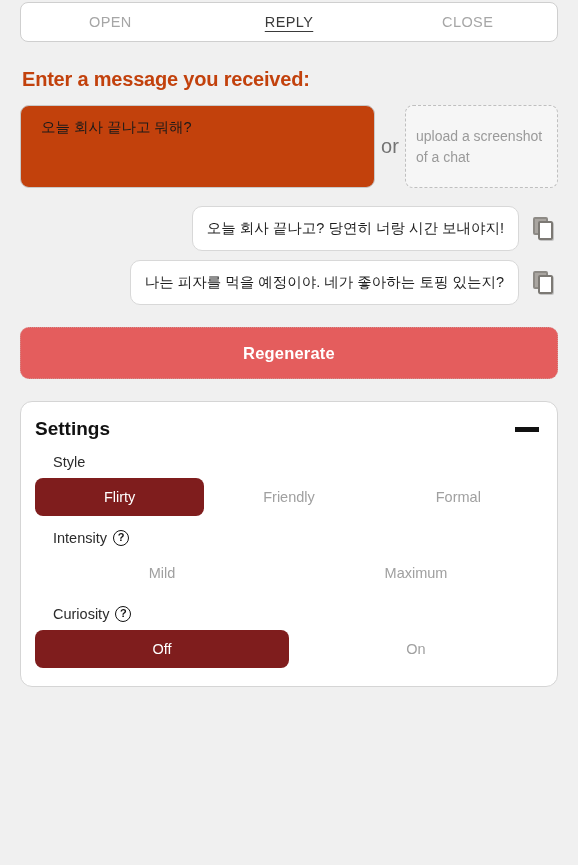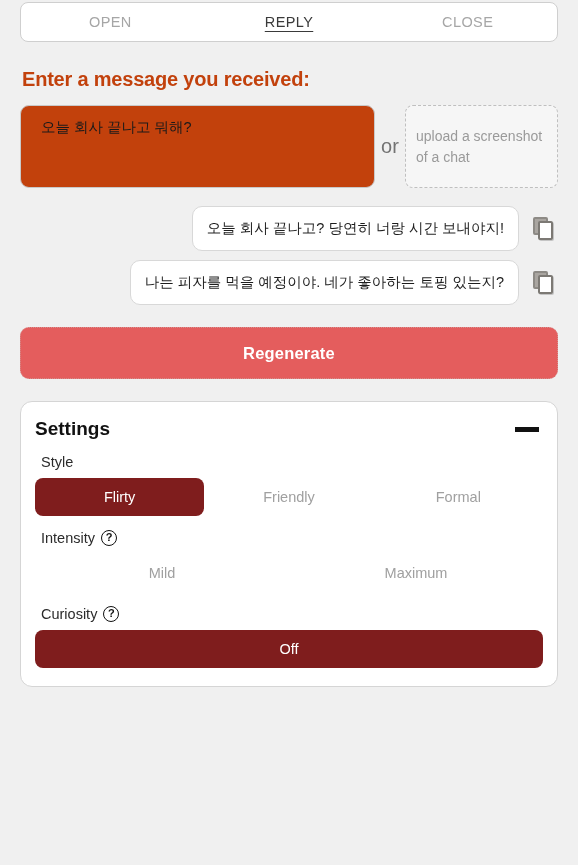--- a/index.html
+++ b/index.html
@@ -197,21 +197,21 @@
     margin-right: 4px;
     cursor: pointer;
   }
 
   .field-label {
     display: flex;
     align-items: center;
     gap: 6px;
     font-size: 14.5px;
     color: #2b2b2b;
-    margin: 0 0 8px 6px;
+    margin: 0 0 8px 18px;
   }
   .help-icon {
     width: 16px;
     height: 16px;
     border: 1.6px solid #111;
     border-radius: 50%;
     font-size: 11px;
     font-weight: bold;
     line-height: 13px;
     text-align: center;
@@ -303,17 +303,18 @@
         <div class="seg-group">
           <div class="seg">Mild</div>
           <div class="seg">Maximum</div>
         </div>
         <div class="field-label">
           <span>Curiosity</span>
           <span class="help-icon">?</span>
         </div>
         <div class="seg-group two">
           <div class="seg selected">Off</div>
+          <div class="seg">On</div>
         </div>
       </div>
   </div>
 
 </div>
 
 </body></html>

